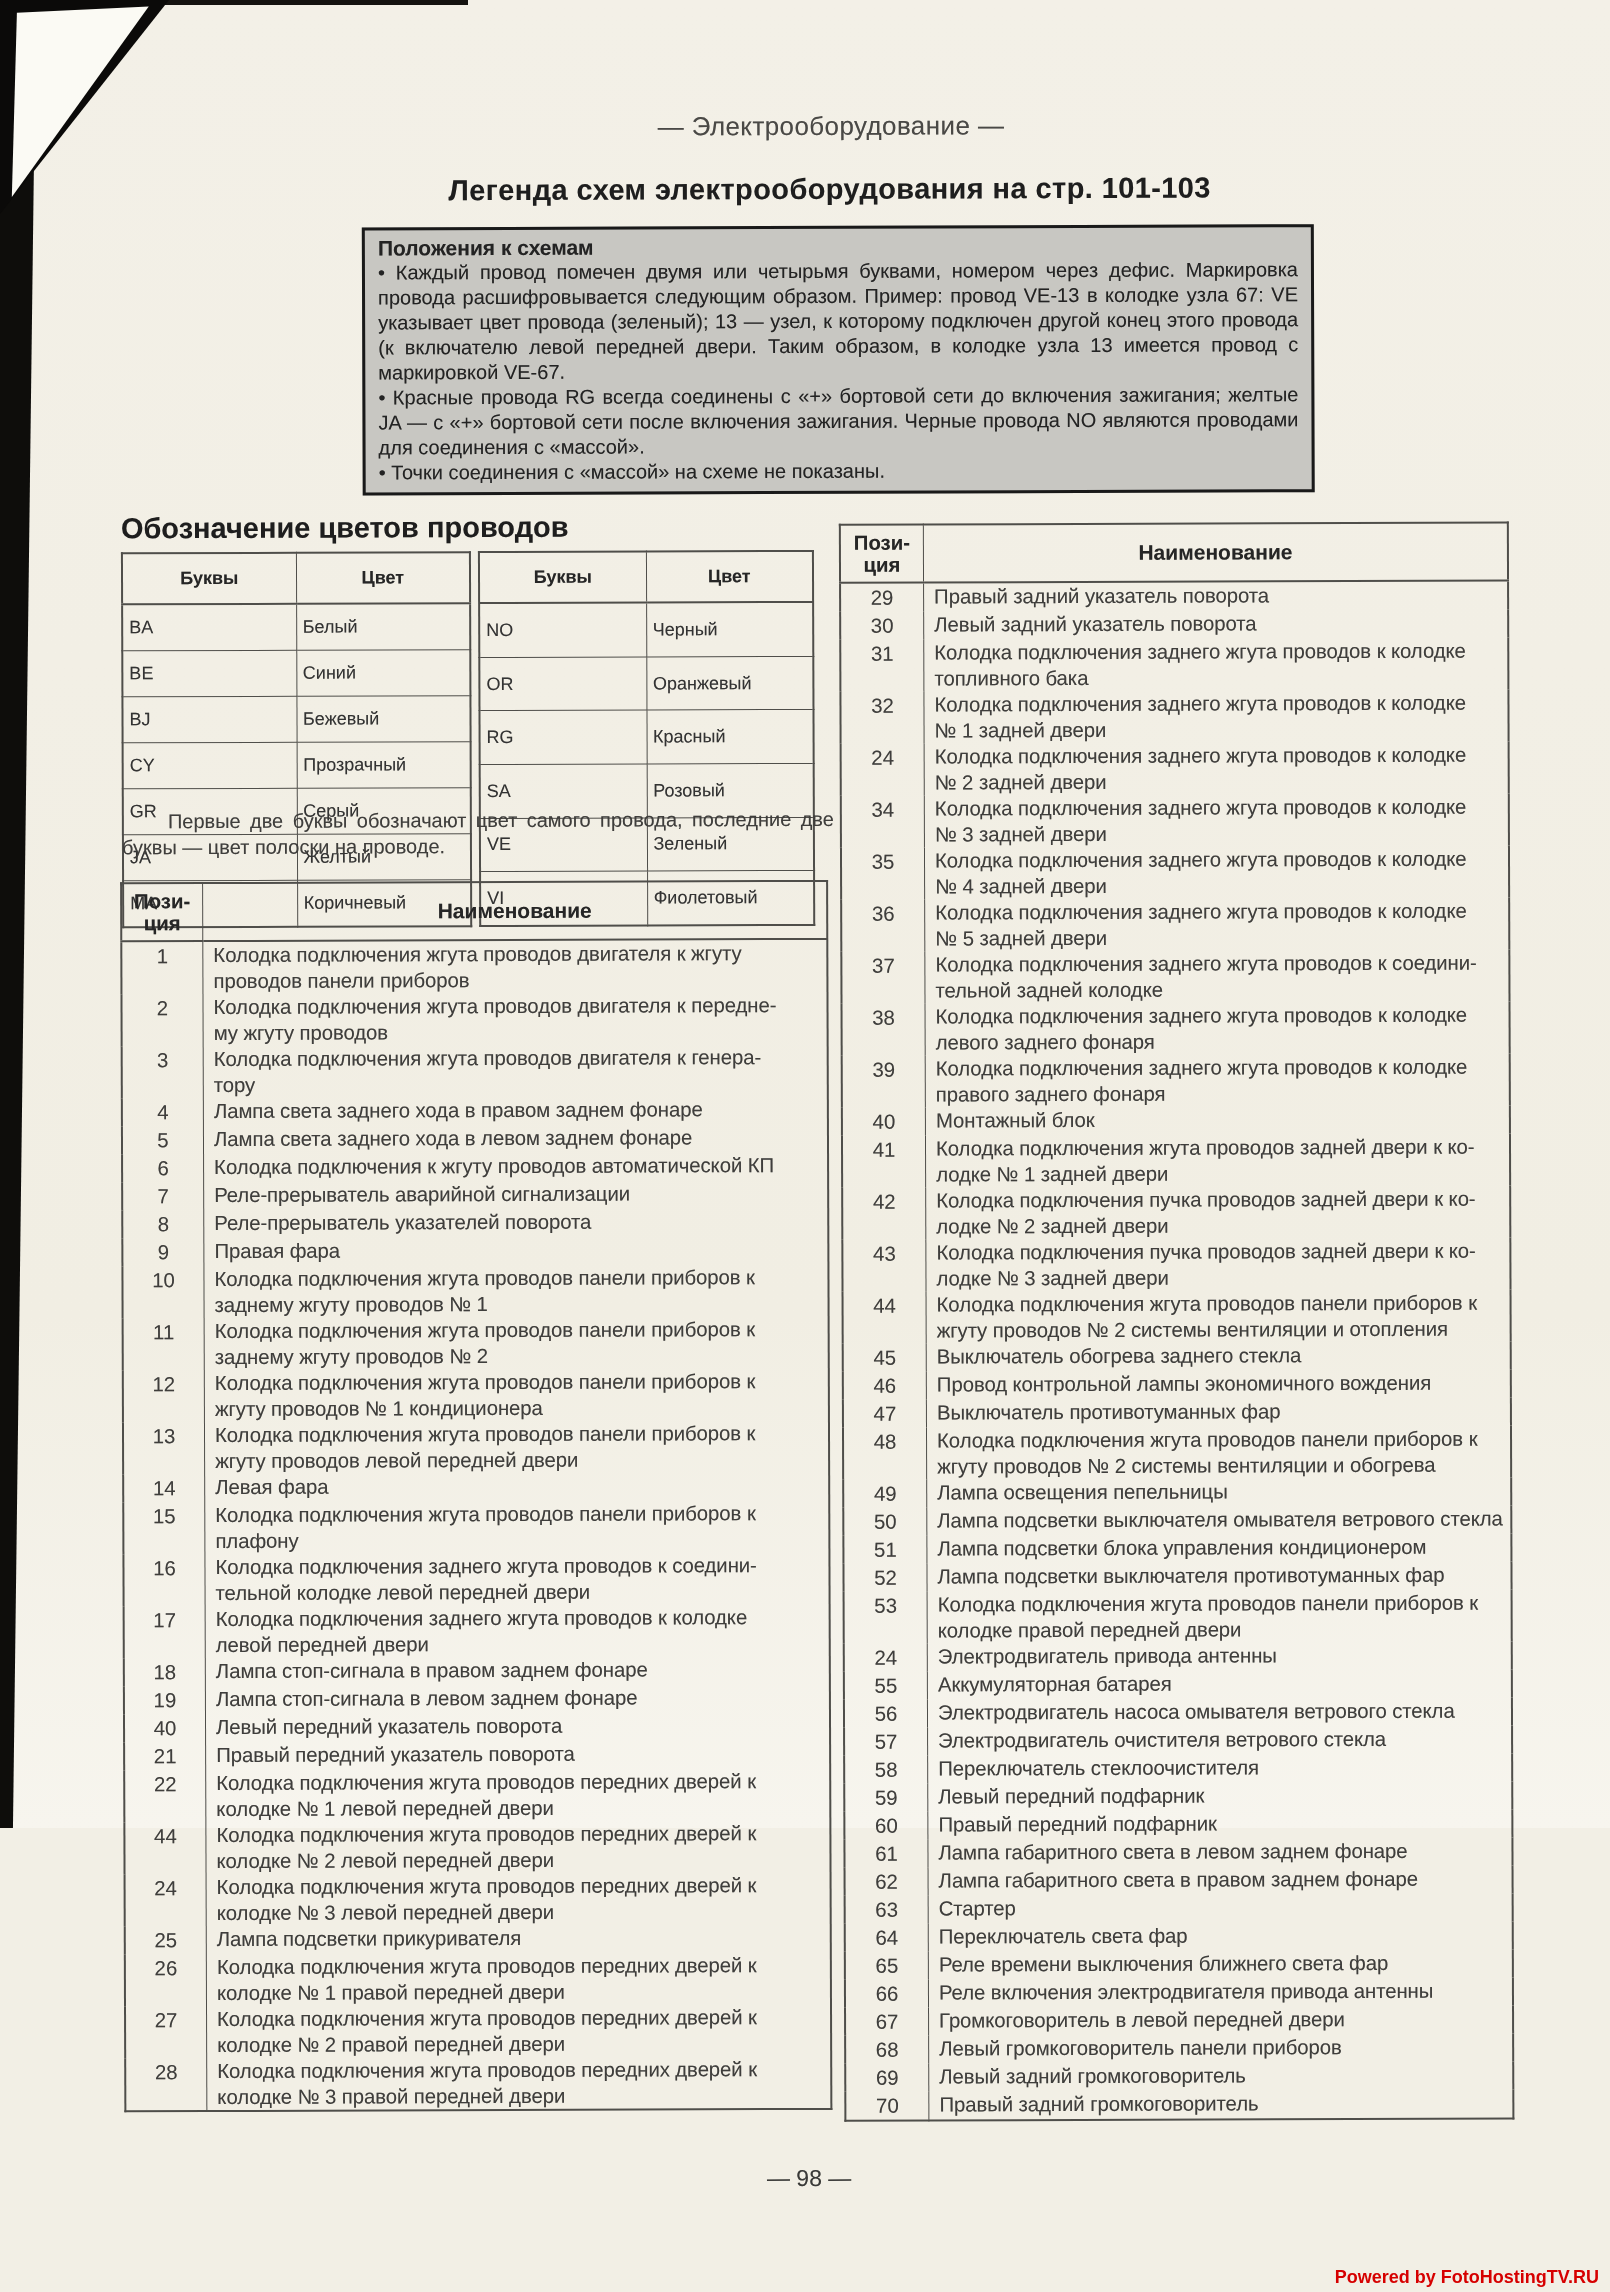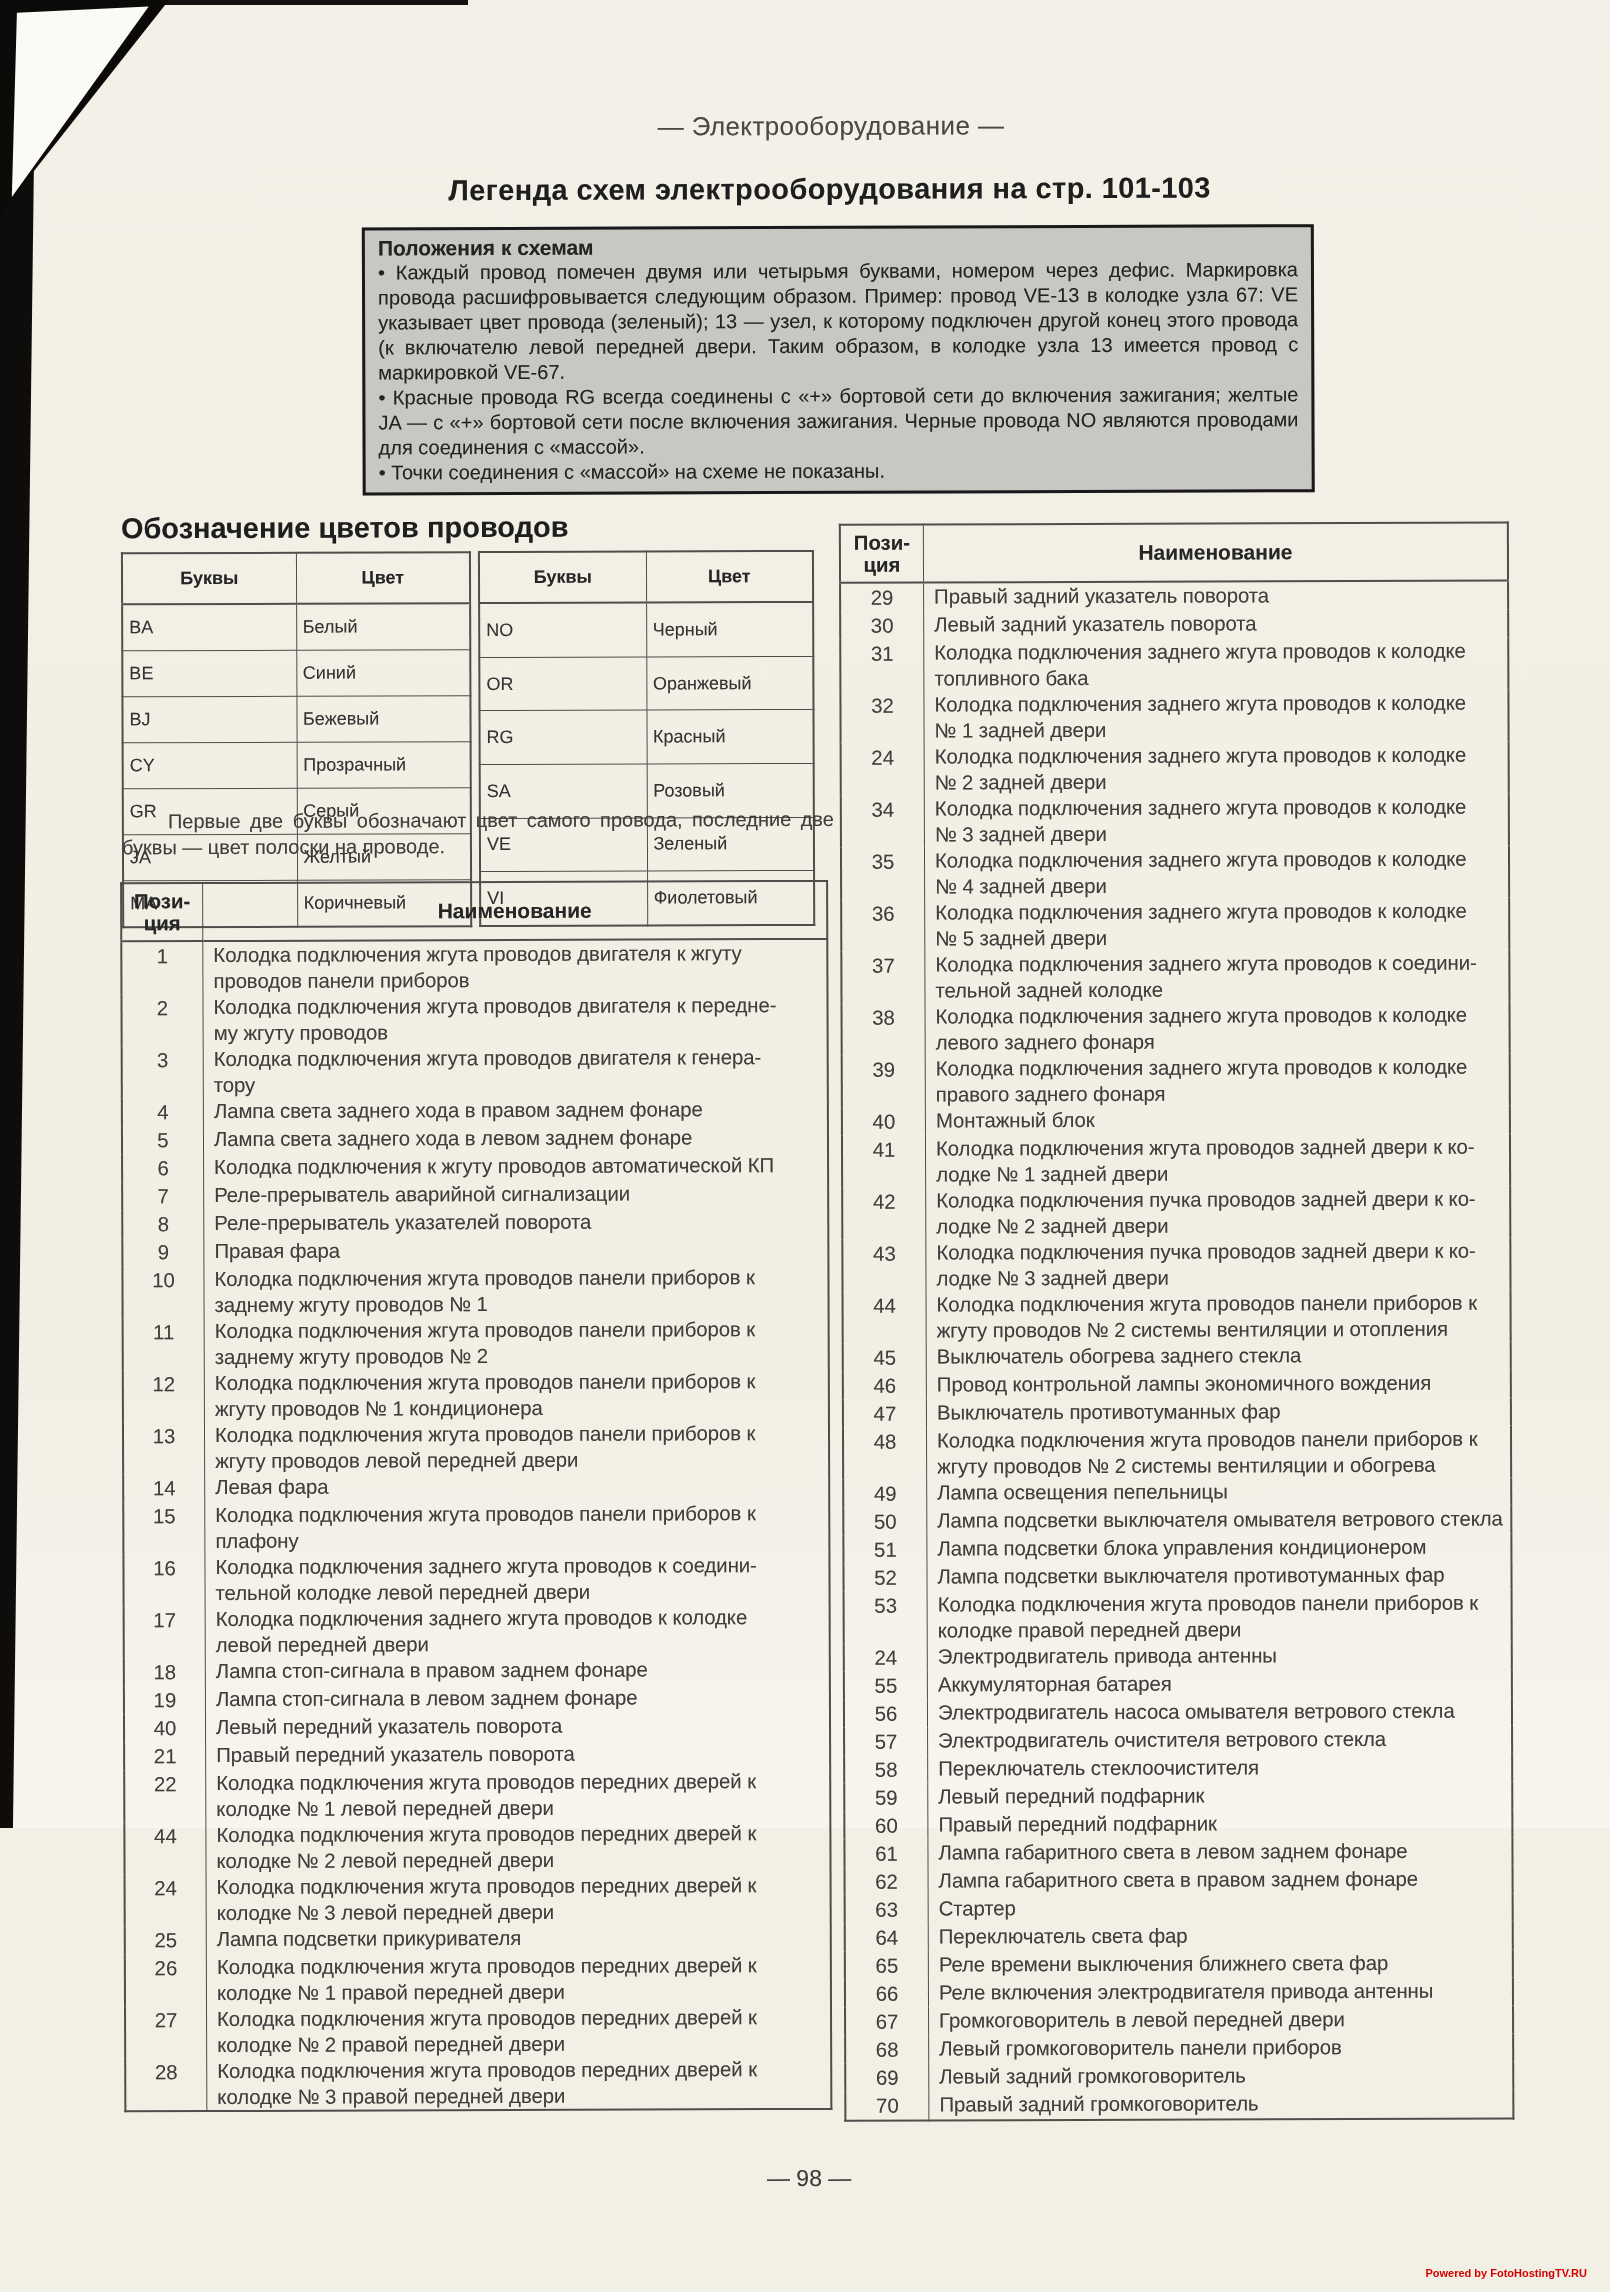--- a/index.html
+++ b/index.html
@@ -64,21 +64,21 @@
   .legend td,.legend th{overflow:hidden;}
   .legend td.pos,.legend th.pos{border-right:1px solid var(--line);}
   .legend td.pos{text-align:center;vertical-align:top;font-size:20.4px;line-height:26px;}
   .legend td.nm{vertical-align:top;font-size:20.4px;line-height:26px;
                 letter-spacing:-0.1px;white-space:pre-line;padding:0 4px 0 10px;}
   .legend.lft{left:121px;top:880px;width:708px;}
   .legend.rgt{left:841px;top:524px;width:670px;}
   .legend.lft .pos{width:78px;} .legend.rgt .pos{width:80px;}
 
   .page-number{left:0;top:2165px;width:100%;text-align:center;font-size:23px;color:#3a3a38;}
-  .watermark{right:24px;top:2267px;font-size:11px;font-weight:bold;color:var(--watermark_red);}
+  .watermark{right:12px;top:2267px;font-size:18px;font-weight:bold;color:var(--watermark_red);}
 </style>
 </head>
 <body>
 
 <div class="page">
 
   <div class="tilt">
 
     <div class="abs page-header txt">— Электрооборудование —</div>
     <div class="abs page-title txt">Легенда схем электрооборудования на стр. 101-103</div>

